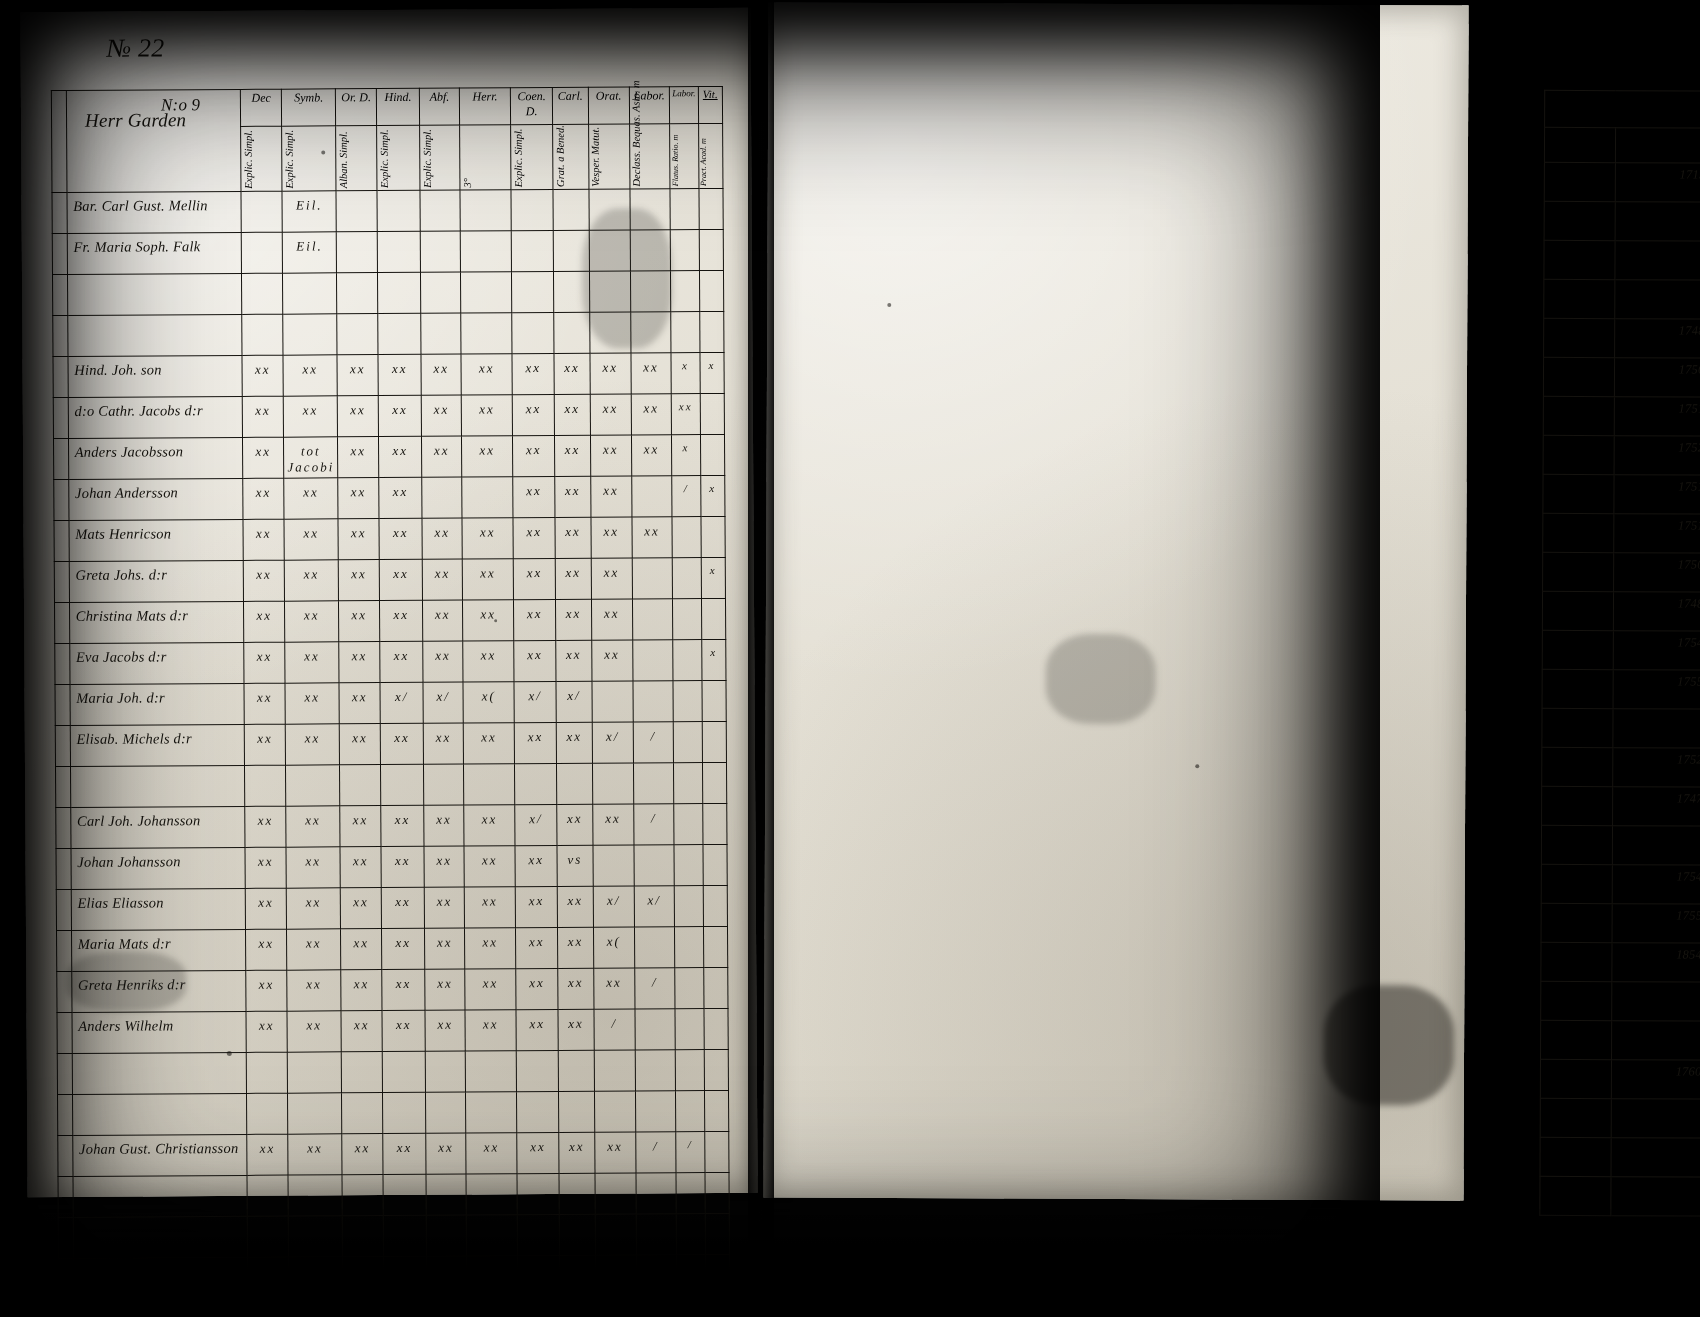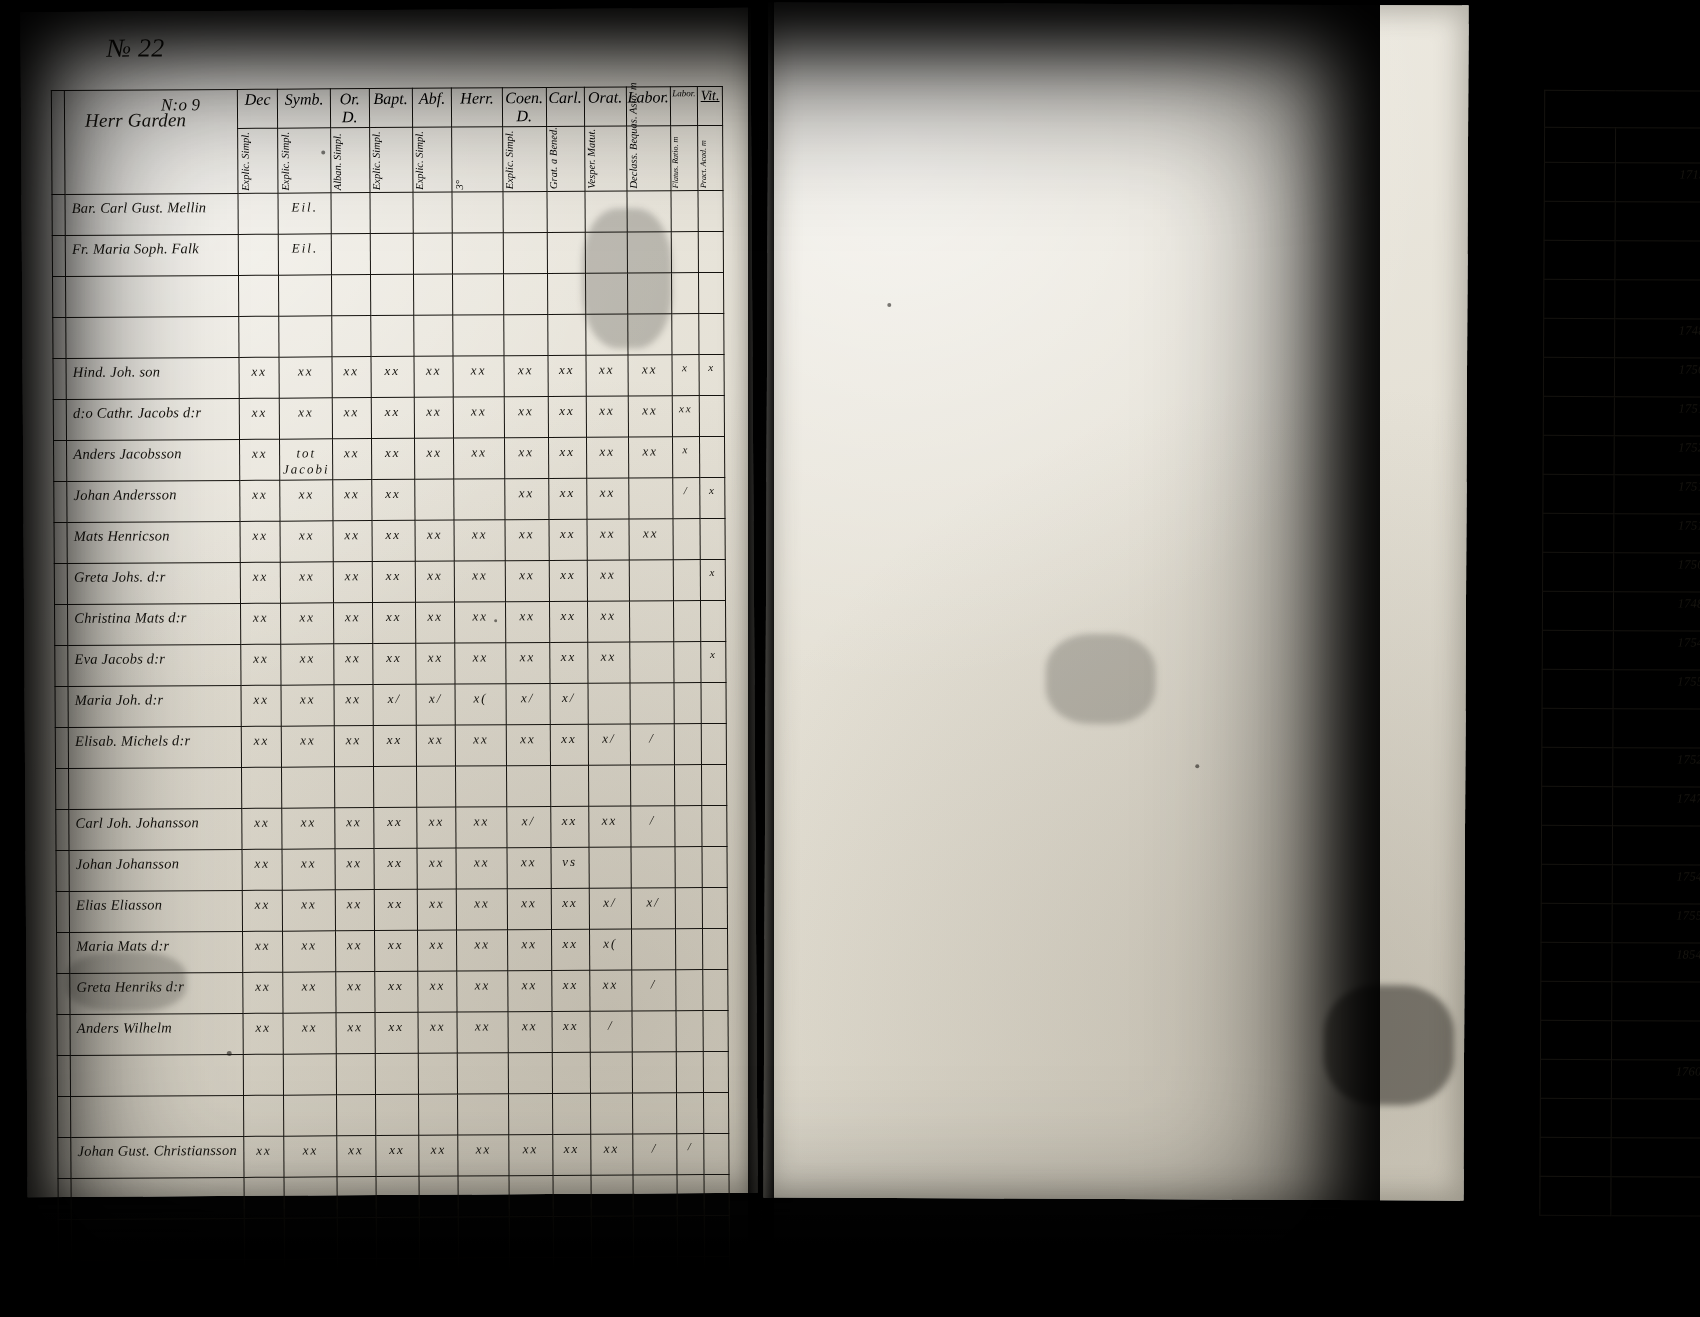--- a/index.html
+++ b/index.html
@@ -37,21 +37,21 @@
   .hand{font-family:"Liberation Serif",serif;font-style:italic;color:#16140f;
         letter-spacing:.2px;}
 
   
   #tbl-left{left:30px;top:78px;width:672px;}
   #tbl-left td{height:34px;}
 
   .vhead{writing-mode:vertical-rl;transform:rotate(180deg);
          font-size:10.5px;line-height:1.05;white-space:nowrap;
          padding:2px 1px;text-align:left;font-style:italic;}
-  .hhead{font-size:16px;text-align:center;font-style:italic;padding:1px 0;}
+  .hhead{font-size:12px;text-align:center;font-style:italic;padding:1px 0;}
 
   .namecell{font-size:14.5px;padding-left:6px;padding-top:5px;white-space:nowrap;}
   .markcell{font-size:13px;text-align:center;padding-top:6px;letter-spacing:2px;}
 
   
   #tbl-right{left:776px;top:84px;width:680px;}
   #tbl-right td{height:34px;}
   .yhead{font-size:15px;text-align:center;font-style:italic;padding-top:2px;}
   .subhead{font-size:11px;text-align:center;font-style:italic;}
   .numcell{font-size:12.5px;text-align:center;padding-top:4px;white-space:nowrap;}
@@ -84,29 +84,29 @@
     <div id="congregation" class="ink hand">Herr Garden</div>
 
     <table id="tbl-left">
       <tbody>
           <tr>
         <td rowspan="2" style="width:18px;height:60px;"></td>
         <td rowspan="2" style="width:178px;"></td>
         <td class="hhead">Dec</td>
         <td class="hhead">Symb.</td>
         <td class="hhead">Or. D.</td>
-        <td class="hhead">Bapt.</td>
+        <td class="hhead">Hind.</td>
         <td class="hhead">Abf.</td>
         <td class="hhead" colspan="1">Herr.</td>
         <td class="hhead">Coen. D.</td>
         <td class="hhead">Carl.</td>
         <td class="hhead">Orat.</td>
         <td class="hhead">Labor.</td>
         <td class="hhead" style="font-size:9px;">Labor.</td>
-        <td class="hhead" style="font-size:14px;text-decoration:underline;">Vit.</td>
+        <td class="hhead" style="font-size:11px;text-decoration:underline;">Vit.</td>
       </tr>
       <tr>
         <td class="vhead" style="width:48px;height:60px;">Explic. Simpl.</td>
         <td class="vhead" style="width:52px;">Explic. Simpl.</td>
         <td class="vhead" style="width:50px;">Alban. Simpl.</td>
         <td class="vhead" style="width:46px;">Explic. Simpl.</td>
         <td class="vhead" style="width:46px;">Explic. Simpl.</td>
         <td class="vhead" style="width:60px;">3°</td>
         <td class="vhead" style="width:44px;">Explic. Simpl.</td>
         <td class="vhead" style="width:36px;">Grat. a Bened.</td>

